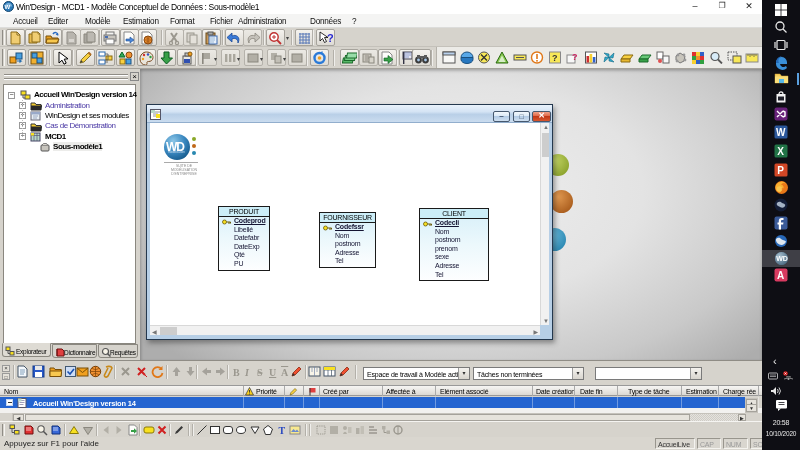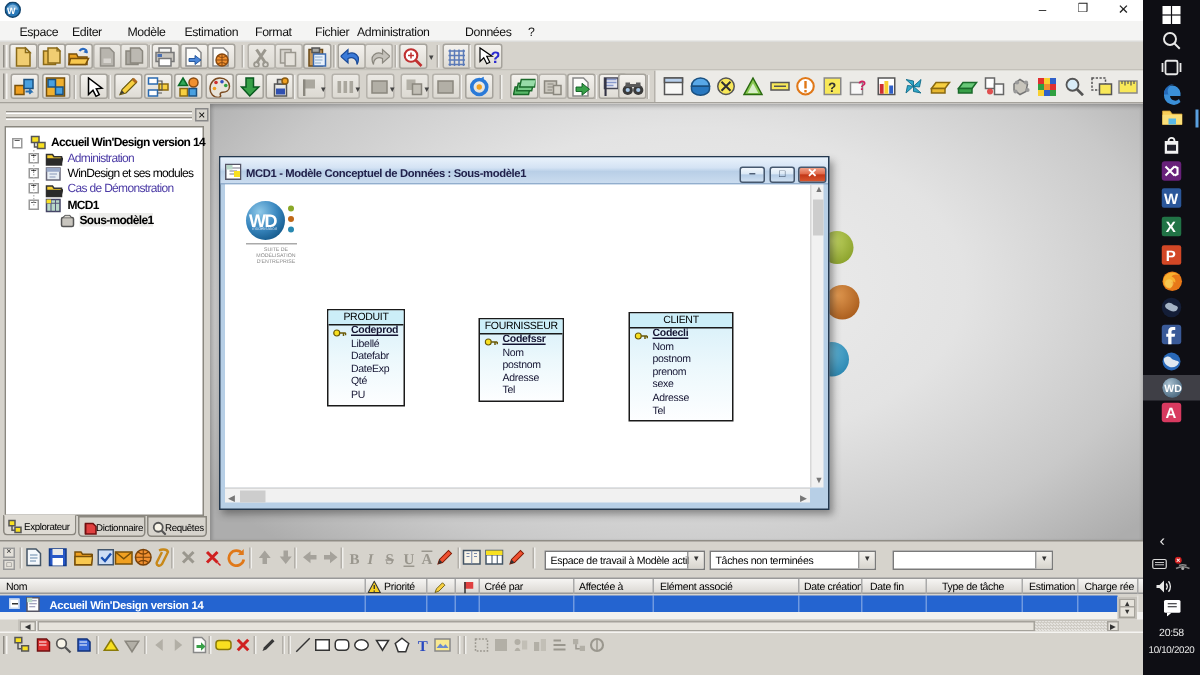--- a/index.html
+++ b/index.html
@@ -63,26 +63,27 @@
 </style></head><body>
 <div id="screen">
     <div class="abs" id="titlebar">
       <span style="position:absolute;left:3px;top:1px;">
         <svg width="11" height="11" viewBox="0 0 11 11">
           <circle cx="5.5" cy="5.5" r="5" fill="#2878b8" stroke="#14456e"></circle>
           <path d="M2 5.5 a3.5 3.5 0 0 1 7 0" fill="#9cc8e8" opacity="0.7"></path>
           <text x="1.6" y="8" font-size="6" font-weight="bold" fill="#fff" font-family="Liberation Sans">W</text>
         </svg>
       </span>
+      <span class="txt">Win'Design - MCD1 - Modèle Conceptuel de Données : Sous-modèle1</span>
       <span class="winctl" style="left:689px;">–</span>
       <span class="winctl" style="left:716px;font-size:8px;">❐</span>
       <span class="winctl" style="left:743px;">✕</span>
     </div>
     <div class="abs" id="menubar">
-      <span style="left:13px;">Espace</span>
+      <span style="left:13px;">Accueil</span>
       <span style="left:48px;">Editer</span>
       <span style="left:85px;">Modèle</span>
       <span style="left:123px;">Estimation</span>
       <span style="left:170px;">Format</span>
       <span style="left:210px;">Fichier</span>
       <span style="left:238px;">Administration</span>
       <span style="left:310px;">Données</span>
       <span style="left:352px;">?</span>
     </div>
     <div class="abs" id="toolbar1">
@@ -559,21 +560,20 @@
     <div class="abs" id="cwin">
       <div id="ctitle">
         <span style="position:absolute;left:3px;top:4px;">
           <svg width="11" height="11" viewBox="0 0 11 11">
             <rect x="0.5" y="0.5" width="10" height="10" fill="#fff" stroke="#556"></rect>
             <path d="M1 3 h9 M3 5 h5 M3 7 h5" stroke="#778" stroke-width="0.8"></path>
             <rect x="1" y="1" width="4" height="3" fill="#b8d8c8"></rect>
             <rect x="6" y="5" width="4" height="4" fill="#f8e020"></rect>
           </svg>
         </span>
-        <span class="txt">MCD1 - Modèle Conceptuel de Données : Sous-modèle1</span>
         <div class="cbtn blue" style="left:346px;">
           <span>–</span>
         </div>
         <div class="cbtn blue" style="left:366px;">
           <span style="font-size:7px;top:0.5px;">□</span>
         </div>
         <div class="cbtn red" style="left:385px;width:19px;">
           <span style="color:#fff;">✕</span>
         </div>
       </div>
@@ -1016,20 +1016,27 @@
       </div>
       <div class="vsep" style="left:64px;top:2px;height:12px;"></div>
       <div class="vsep" style="left:96px;top:2px;height:12px;"></div>
       <div class="vsep" style="left:139px;top:2px;height:12px;"></div>
       <div class="vsep" style="left:169px;top:2px;height:12px;"></div>
       <div class="vsep" style="left:188px;top:2px;height:12px;"></div>
       <div class="vsep" style="left:192px;top:2px;height:12px;"></div>
       <div class="vsep" style="left:305px;top:2px;height:12px;"></div>
       <div class="vsep" style="left:309px;top:2px;height:12px;"></div>
     </div>
+    <div class="abs" id="status">
+      <span style="position:absolute;left:4px;top:2px;">Appuyez sur F1 pour l'aide</span>
+      <span class="sbox" style="left:655px;width:40px;">AccueiLive</span>
+      <span class="sbox" style="left:697px;width:24px;color:#999;">CAP</span>
+      <span class="sbox" style="left:723px;width:25px;color:#999;">NUM</span>
+      <span class="sbox" style="left:750px;width:25px;color:#999;">SCRL</span>
+    </div>
     <div class="abs" id="rtb">
       <div style="position:absolute;left:0;top:250px;width:38px;height:17px;background:#3f3f46;"></div>
       <div class="tbi" style="top:3px;">
         <svg width="14" height="14" viewBox="0 0 14 14">
           <rect x="1" y="1" width="5.6" height="5.6" fill="#fff"></rect>
           <rect x="7.4" y="1" width="5.6" height="5.6" fill="#fff"></rect>
           <rect x="1" y="7.4" width="5.6" height="5.6" fill="#fff"></rect>
           <rect x="7.4" y="7.4" width="5.6" height="5.6" fill="#fff"></rect>
         </svg>
       </div>

